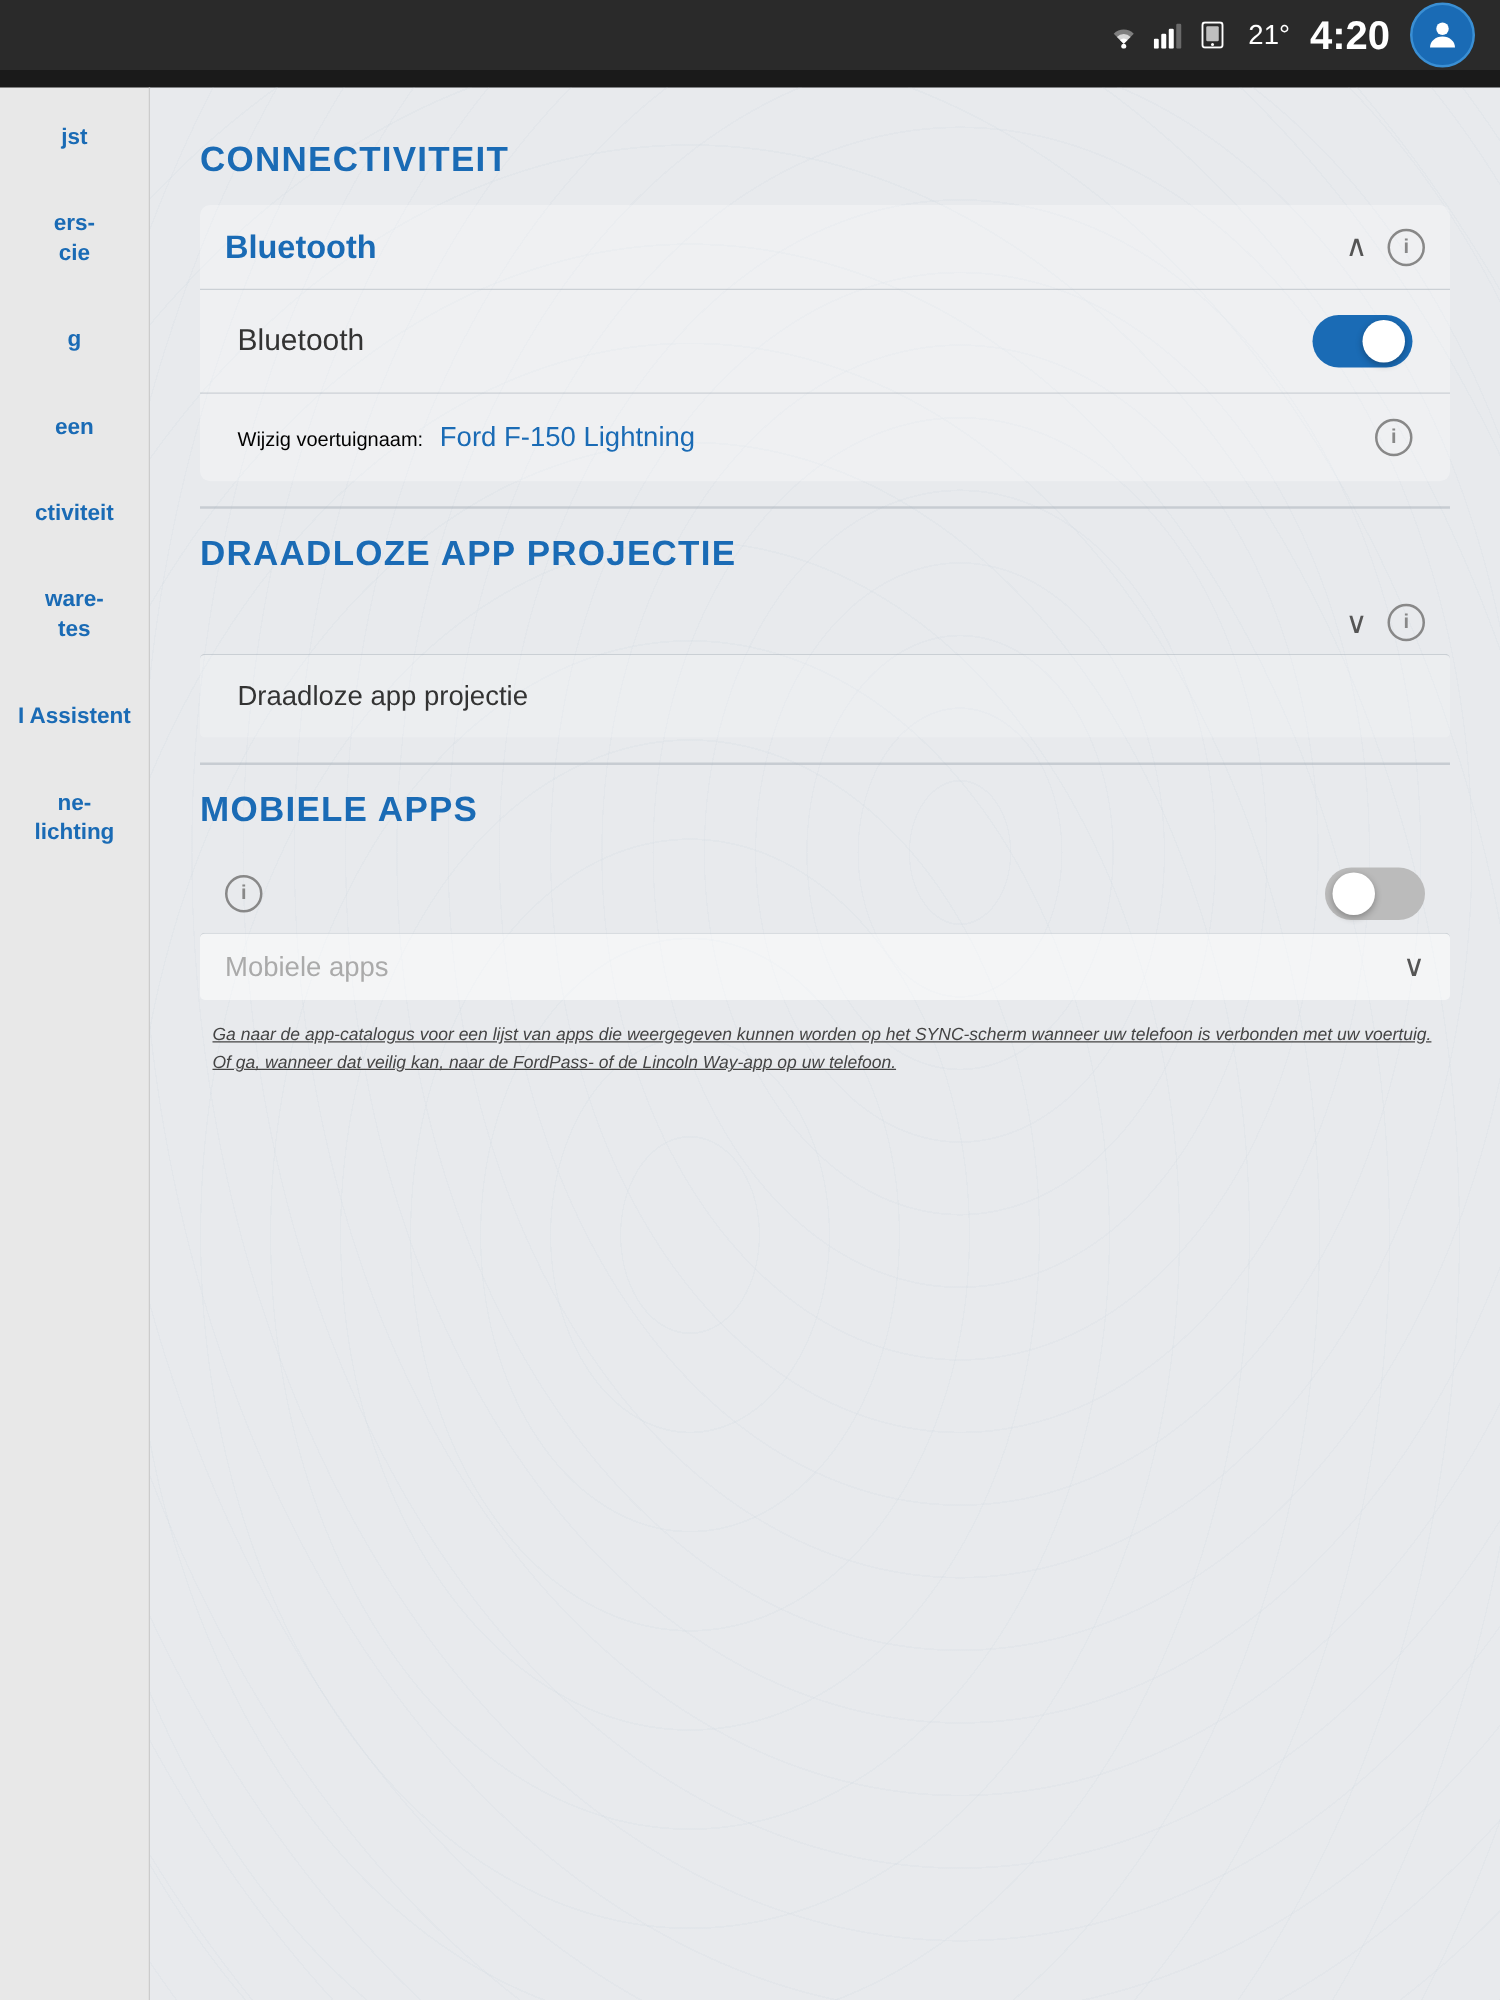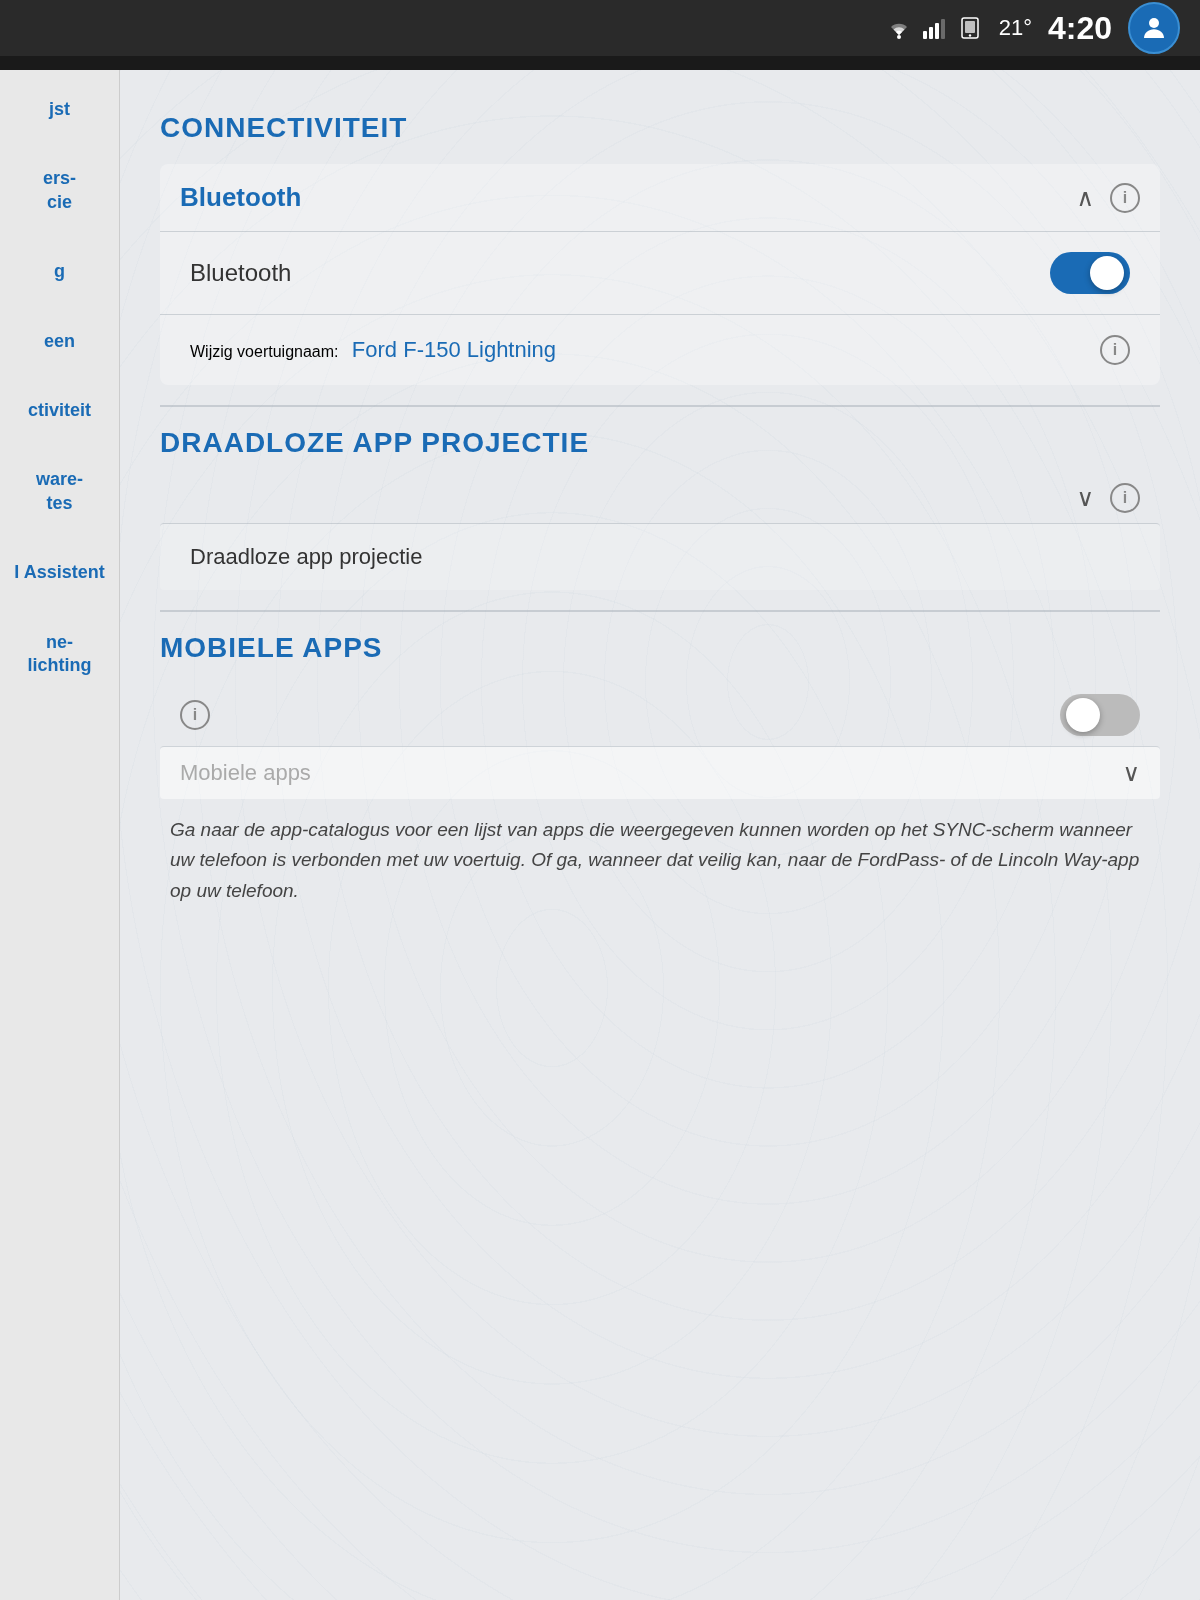--- a/index.html
+++ b/index.html
@@ -304,24 +304,25 @@
     }
 
     .help-link {
       color: #1a6bb5;
       font-size: 20px;
     }
 
     
     .description-text {
       color: #444;
-      font-size: 19px;
+      font-size: 14px;
       line-height: 1.6;
       padding: 16px 10px;
       font-style: italic;
+      text-decoration: underline;
     }
 
     
     .content-area::before {
       content: '';
       position: absolute;
       top: 0; left: 0; right: 0; bottom: 0;
       pointer-events: none;
       opacity: 0.15;
     }

